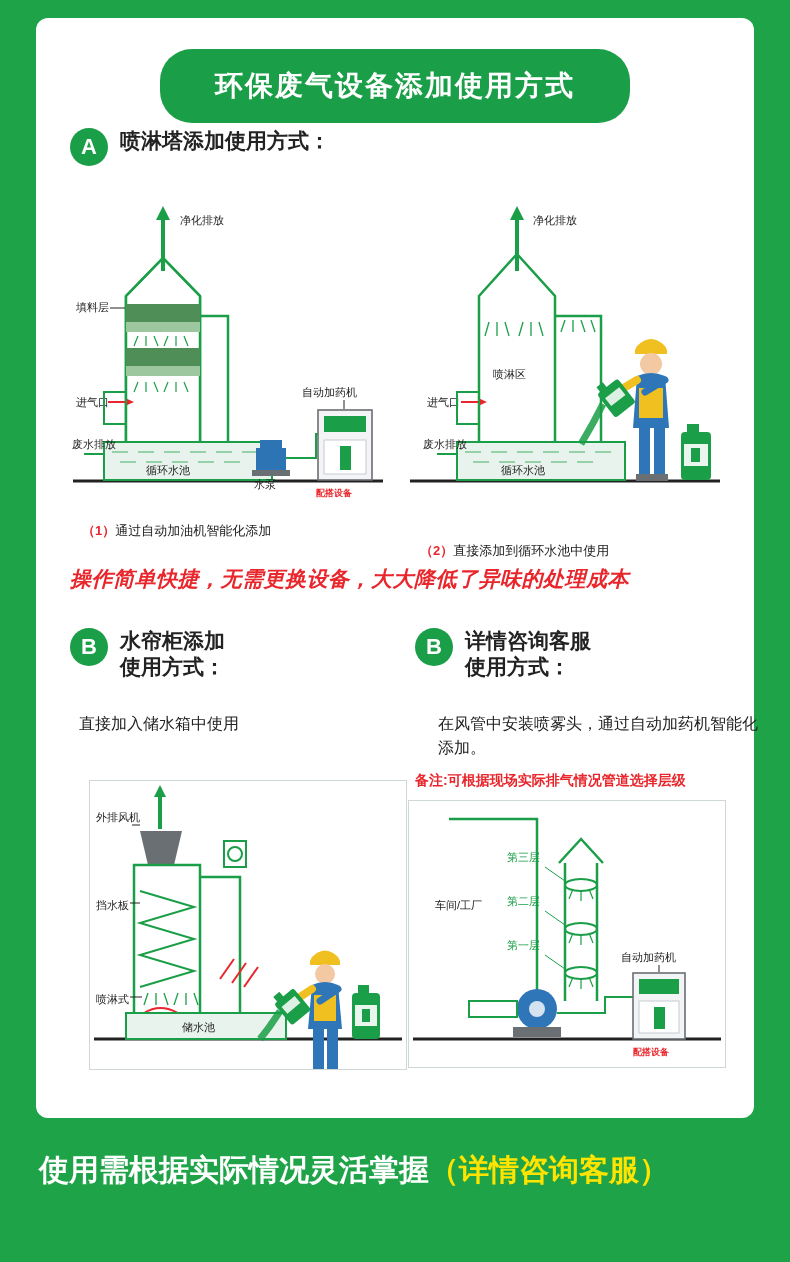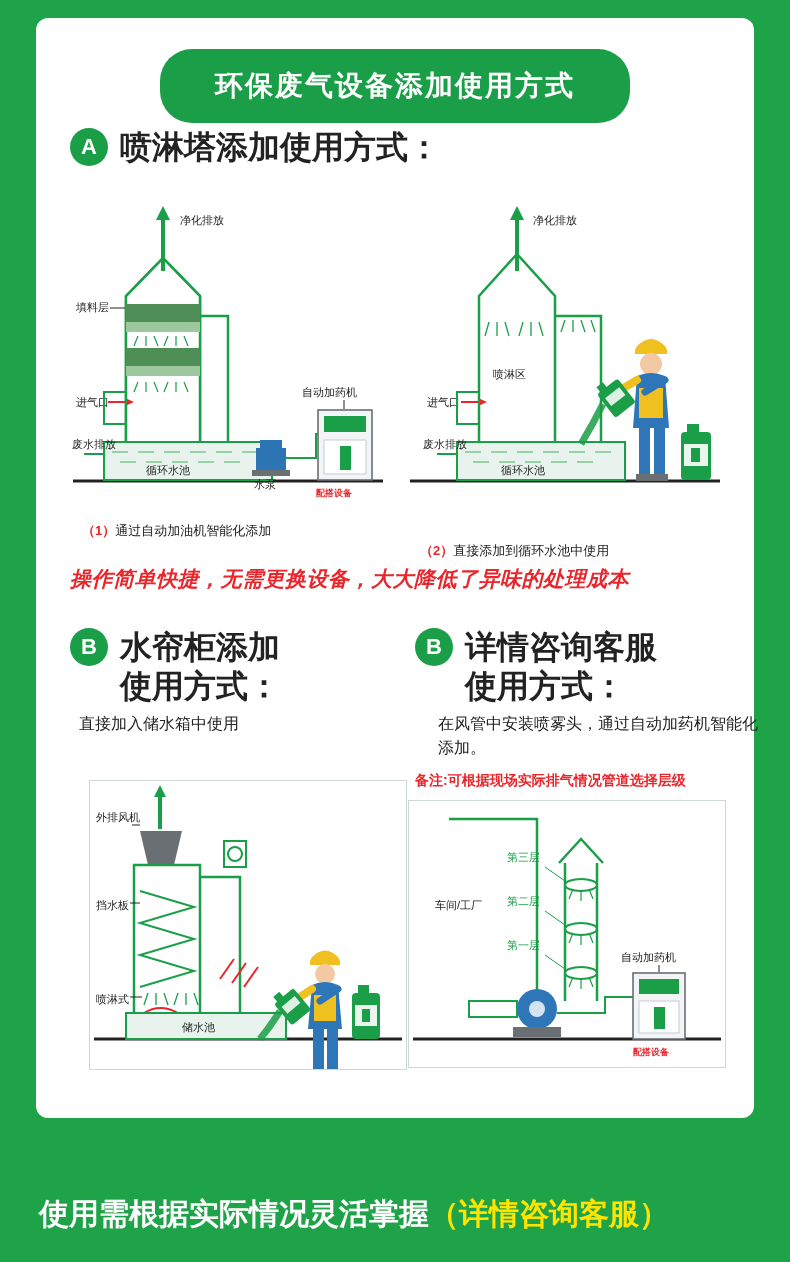--- a/index.html
+++ b/index.html
@@ -38,21 +38,21 @@
     width: 38px; height: 38px; border-radius: 50%;
     background: #1a9e47; color: #fff;
     font-size: 22px; font-weight: bold;
     display:flex; align-items:center; justify-content:center;
     flex: 0 0 auto;
   }
   .sec-head {
     position: absolute; display: flex; align-items: flex-start; gap: 12px;
   }
   .sec-head .txt {
-    font-size: 32px; font-weight: bold; color: #222; line-height: 1.22;
+    font-size: 21px; font-weight: bold; color: #222; line-height: 1.22;
   }
   #secA { left: 70px; top: 128px; }
   #secB1 { left: 70px; top: 628px; }
   #secB2 { left: 415px; top: 628px; }
 
   
   .panel { position: absolute; }
   #panelA1 { left: 68px; top: 196px; width: 320px; height: 310px; }
   #panelA2 { left: 405px; top: 196px; width: 320px; height: 310px; }
   .cap { position:absolute; font-size: 13px; color: #222; }
@@ -72,21 +72,21 @@
     position:absolute; left: 415px; top: 772px; width: 330px;
     font-size: 14px; font-weight: bold; color: #e8262c;
   }
 
   #panelB1 { left: 68px; top: 780px; width: 318px; height: 290px; border:1px solid #cfd8d2;margin-left:21px;}
   #panelB2 { left: 408px; top: 800px; width: 318px; height: 268px; border:1px solid #cfd8d2;}
 
   
   .bottom {
     position: absolute; left: 0; top: 1150px; width: 708px;
-    text-align: center; font-size: 30px; font-weight: bold; color: #fff; margin-top: 44px;
+    text-align: center; font-size: 30px; font-weight: bold; color: #fff;
   }
   .bottom .yel { color: #ffe400; }
 
   svg { display:block; }
   .lbl { font: 11px "Liberation Sans", sans-serif; fill: #222; }
   .lbl-red { font: bold 9px "Liberation Sans", sans-serif; fill: #e8262c; }
   .lbl-g { font: 11px "Liberation Sans", sans-serif; fill: #1a9e47; }
 </style>
 </head>
 <body>

